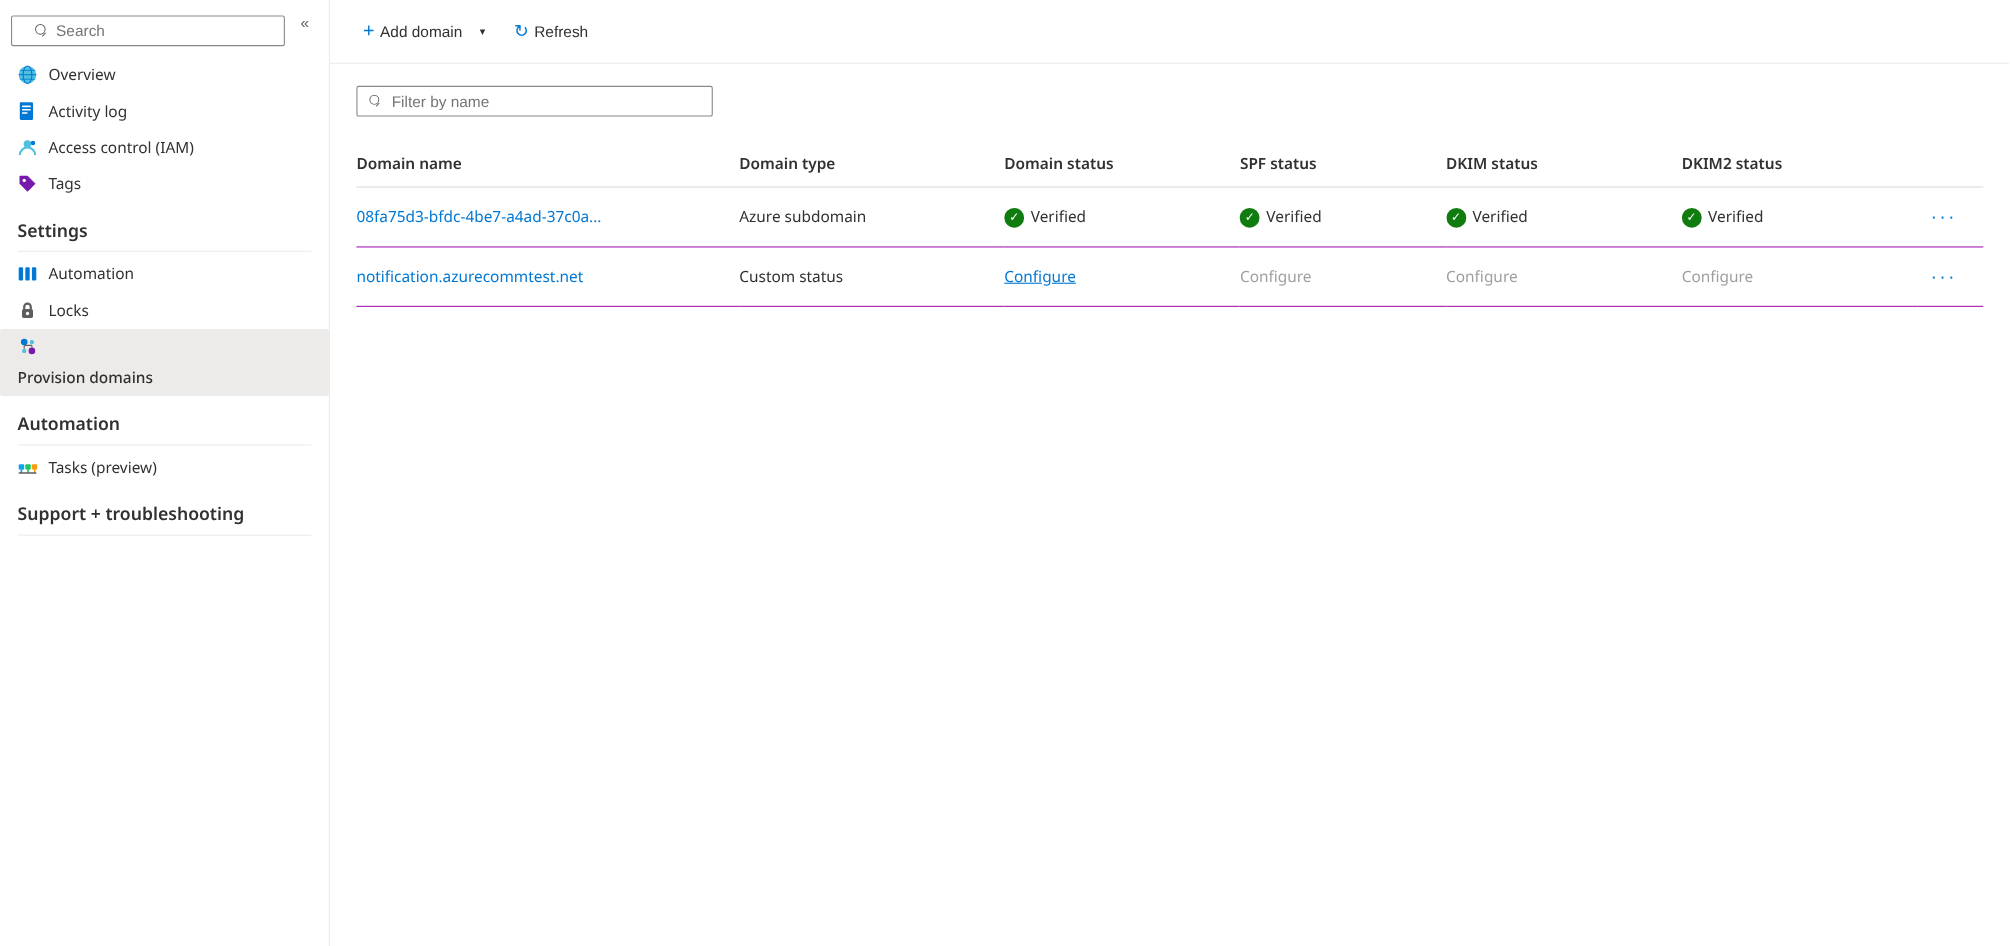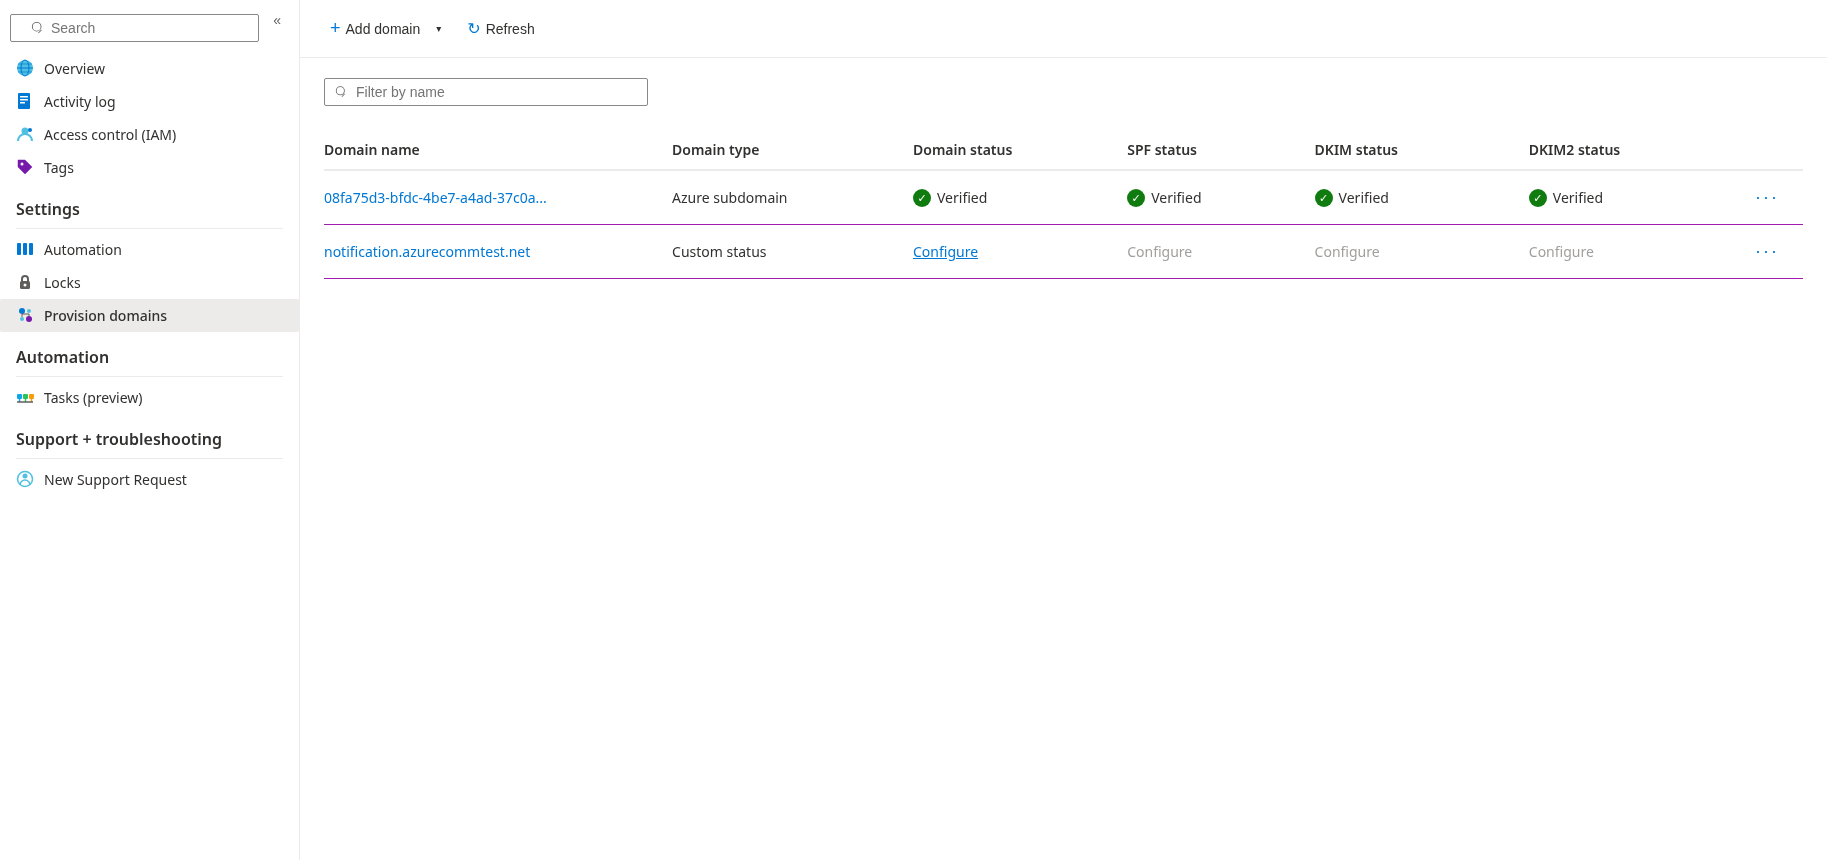--- a/index.html
+++ b/index.html
@@ -59,21 +59,21 @@
     .nav-item {
       display: flex;
       align-items: flex-start;
       gap: 10px;
       padding: 7px 16px;
       cursor: pointer;
       color: #323130;
       border-radius: 2px;
       text-decoration: none;
     }
-    .nav-item.active { background: #edebe9; font-weight: 500; }
+    .nav-item.active { background: #edebe9; font-weight: 500; flex-direction: column; }
     .nav-item .icon { width: 18px; height: 18px; flex-shrink: 0; display: flex; align-items: center; justify-content: center; }
 
     .section-header {
       font-size: 16px;
       font-weight: 600;
       color: #323130;
       padding: 14px 16px 4px 16px;
       text-transform: none;
       letter-spacing: 0;
     }
@@ -304,30 +304,20 @@
           <line x1="15.5" y1="11" x2="15.5" y2="14" stroke="#f59e0b" stroke-width="1.5"></line>
           <line x1="1" y1="14" x2="17" y2="14" stroke="#605e5c" stroke-width="1.5"></line>
         </svg>
       </span>
       <span>Tasks (preview)</span>
     </div>
 
     <div class="section-header">Support + troubleshooting</div>
     <hr class="section-divider">
 
-    <div class="nav-item">
-      <span class="icon">
-        <svg width="18" height="18" viewBox="0 0 18 18" fill="none">
-          <circle cx="9" cy="9" r="7.5" stroke="#50c0e0" stroke-width="1.5" fill="none"></circle>
-          <circle cx="9" cy="6" r="2.5" fill="#50c0e0"></circle>
-          <path d="M4 15c0-2.761 2.239-5 5-5s5 2.239 5 5" stroke="#50c0e0" stroke-width="1.5" fill="none"></path>
-        </svg>
-      </span>
-      <span>New Support Request</span>
-    </div>
   </nav>
 </div>
 
 <div class="main">
   <div class="toolbar">
     <button class="toolbar-btn">
       <span style="font-size:18px; color:#0078d4; font-weight:300;">+</span>
       <span>Add domain</span>
     </button>
     <button class="toolbar-btn" style="padding-left:2px; padding-right:8px;">

